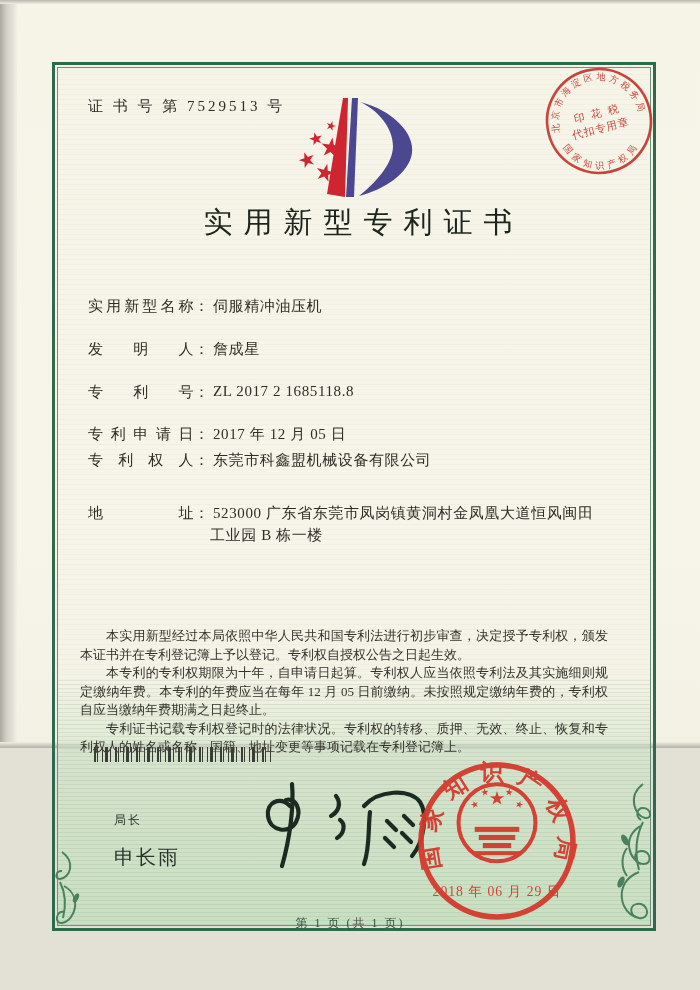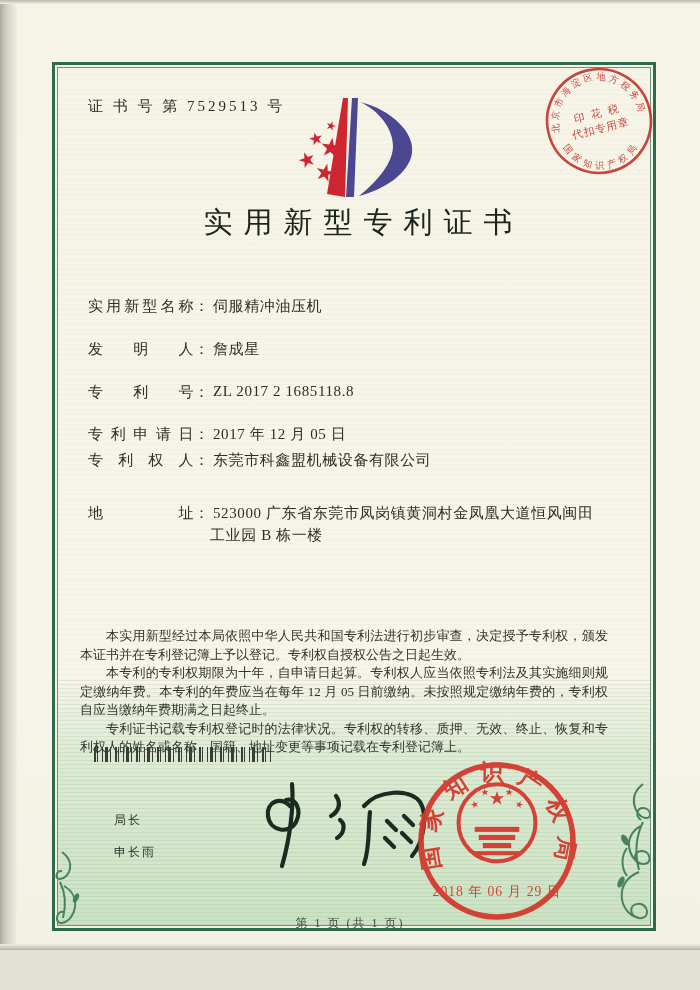--- a/index.html
+++ b/index.html
@@ -1,18 +1,18 @@
 <!DOCTYPE html>
 <html><head>
 <meta charset="utf-8">
 <style>
   html,body{margin:0;padding:0;}
   body{width:700px;height:990px;background:#e3e1d6;overflow:hidden;
        font-family:"Liberation Serif","DejaVu Serif",serif;}
-  #page{position:absolute;left:0;top:0;width:700px;height:950px;
+  #page{position:absolute;left:0;top:0;width:700px;height:748px;
         background:linear-gradient(180deg,#f6f3e7 0%,#f7f4e9 70%,#f3f1e4 100%);}
   .scan-edge{position:absolute;left:0;top:0;bottom:0;width:17px;
         background:linear-gradient(90deg,#a9a9a0 0%,#cfcec5 35%,#e4e2d8 75%,#f2f0e4 100%);}
   .scan-edge-top{position:absolute;left:0;top:0;right:0;height:4px;
         background:linear-gradient(180deg,#b9b8ae,#f0eee2);}
   .scan-edge-bottom{position:absolute;left:0;bottom:0;right:0;height:6px;
         background:linear-gradient(0deg,#b3b2a8,#f0eee2);}
 
   
   .frame{position:absolute;left:52px;top:62px;width:604px;height:869px;
@@ -45,21 +45,21 @@
   .paras p{margin:0;text-indent:2em;}
 
   .barcode{position:absolute;left:94px;top:747px;width:178px;height:15px;
        background:repeating-linear-gradient(90deg,
          #3c3c38 0 2px,transparent 2px 3px,#3c3c38 3px 4px,transparent 4px 8px,
          #3c3c38 8px 9px,transparent 9px 11px,#3c3c38 11px 14px,transparent 14px 16px,
          #3c3c38 16px 17px,transparent 17px 21px);}
 
   .signoff-title{position:absolute;left:114px;top:812px;font-size:12px;letter-spacing:2px;color:#2b342b;
        font-family:"Liberation Sans","DejaVu Sans",sans-serif;}
-  .signoff-name{position:absolute;left:114px;top:844px;font-size:12px;letter-spacing:2px;color:#2b342b;
+  .signoff-name{position:absolute;left:114px;top:844px;font-size:20px;letter-spacing:2px;color:#2b342b;
        font-family:"Liberation Sans","DejaVu Sans",sans-serif;text-align:center;}
 
   .logo-box{position:absolute;left:275px;top:96px;width:150px;height:110px;}
   .stamp-box{position:absolute;left:541px;top:63px;width:116px;height:116px;
        transform:rotate(-14deg);opacity:0.92;}
   .seal-box{position:absolute;left:416px;top:760px;width:162px;height:162px;opacity:0.95;}
   .sig-box{position:absolute;left:252px;top:776px;width:190px;height:105px;}
   .flourish-br{position:absolute;left:583px;top:778px;width:70px;height:150px;}
   .flourish-bl{position:absolute;left:54px;top:848px;width:42px;height:82px;transform:scaleX(-1);}
 

